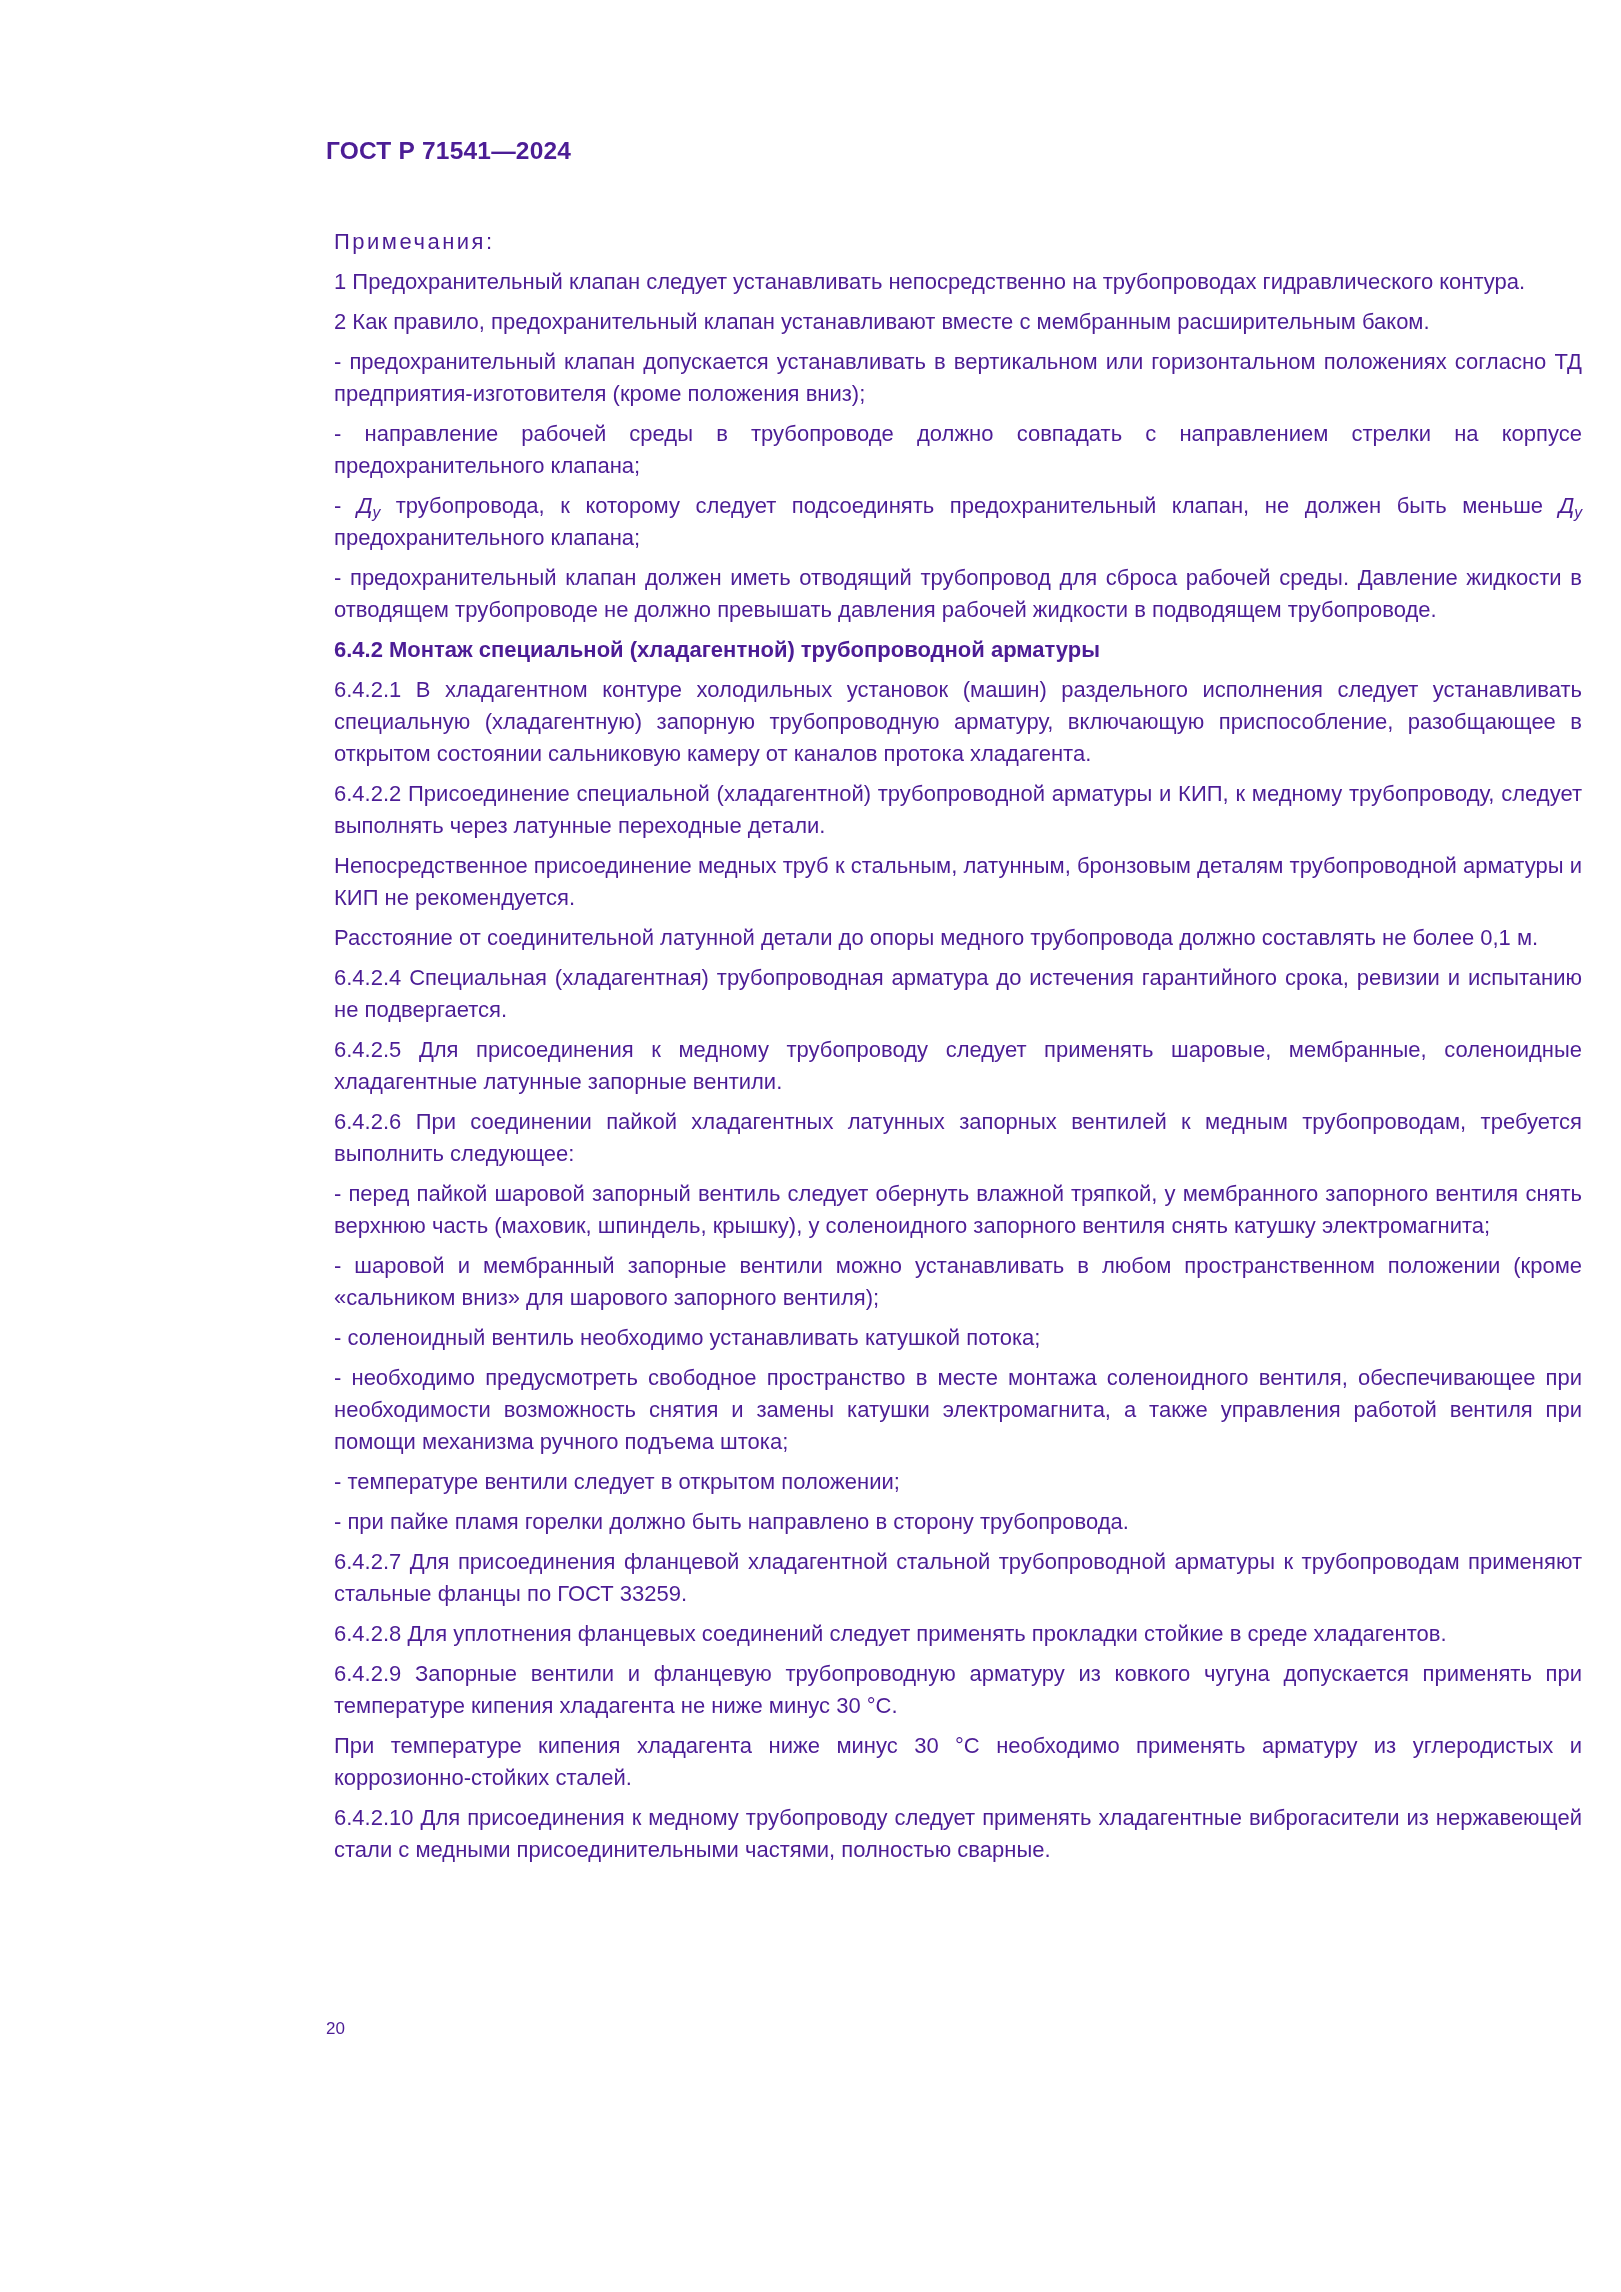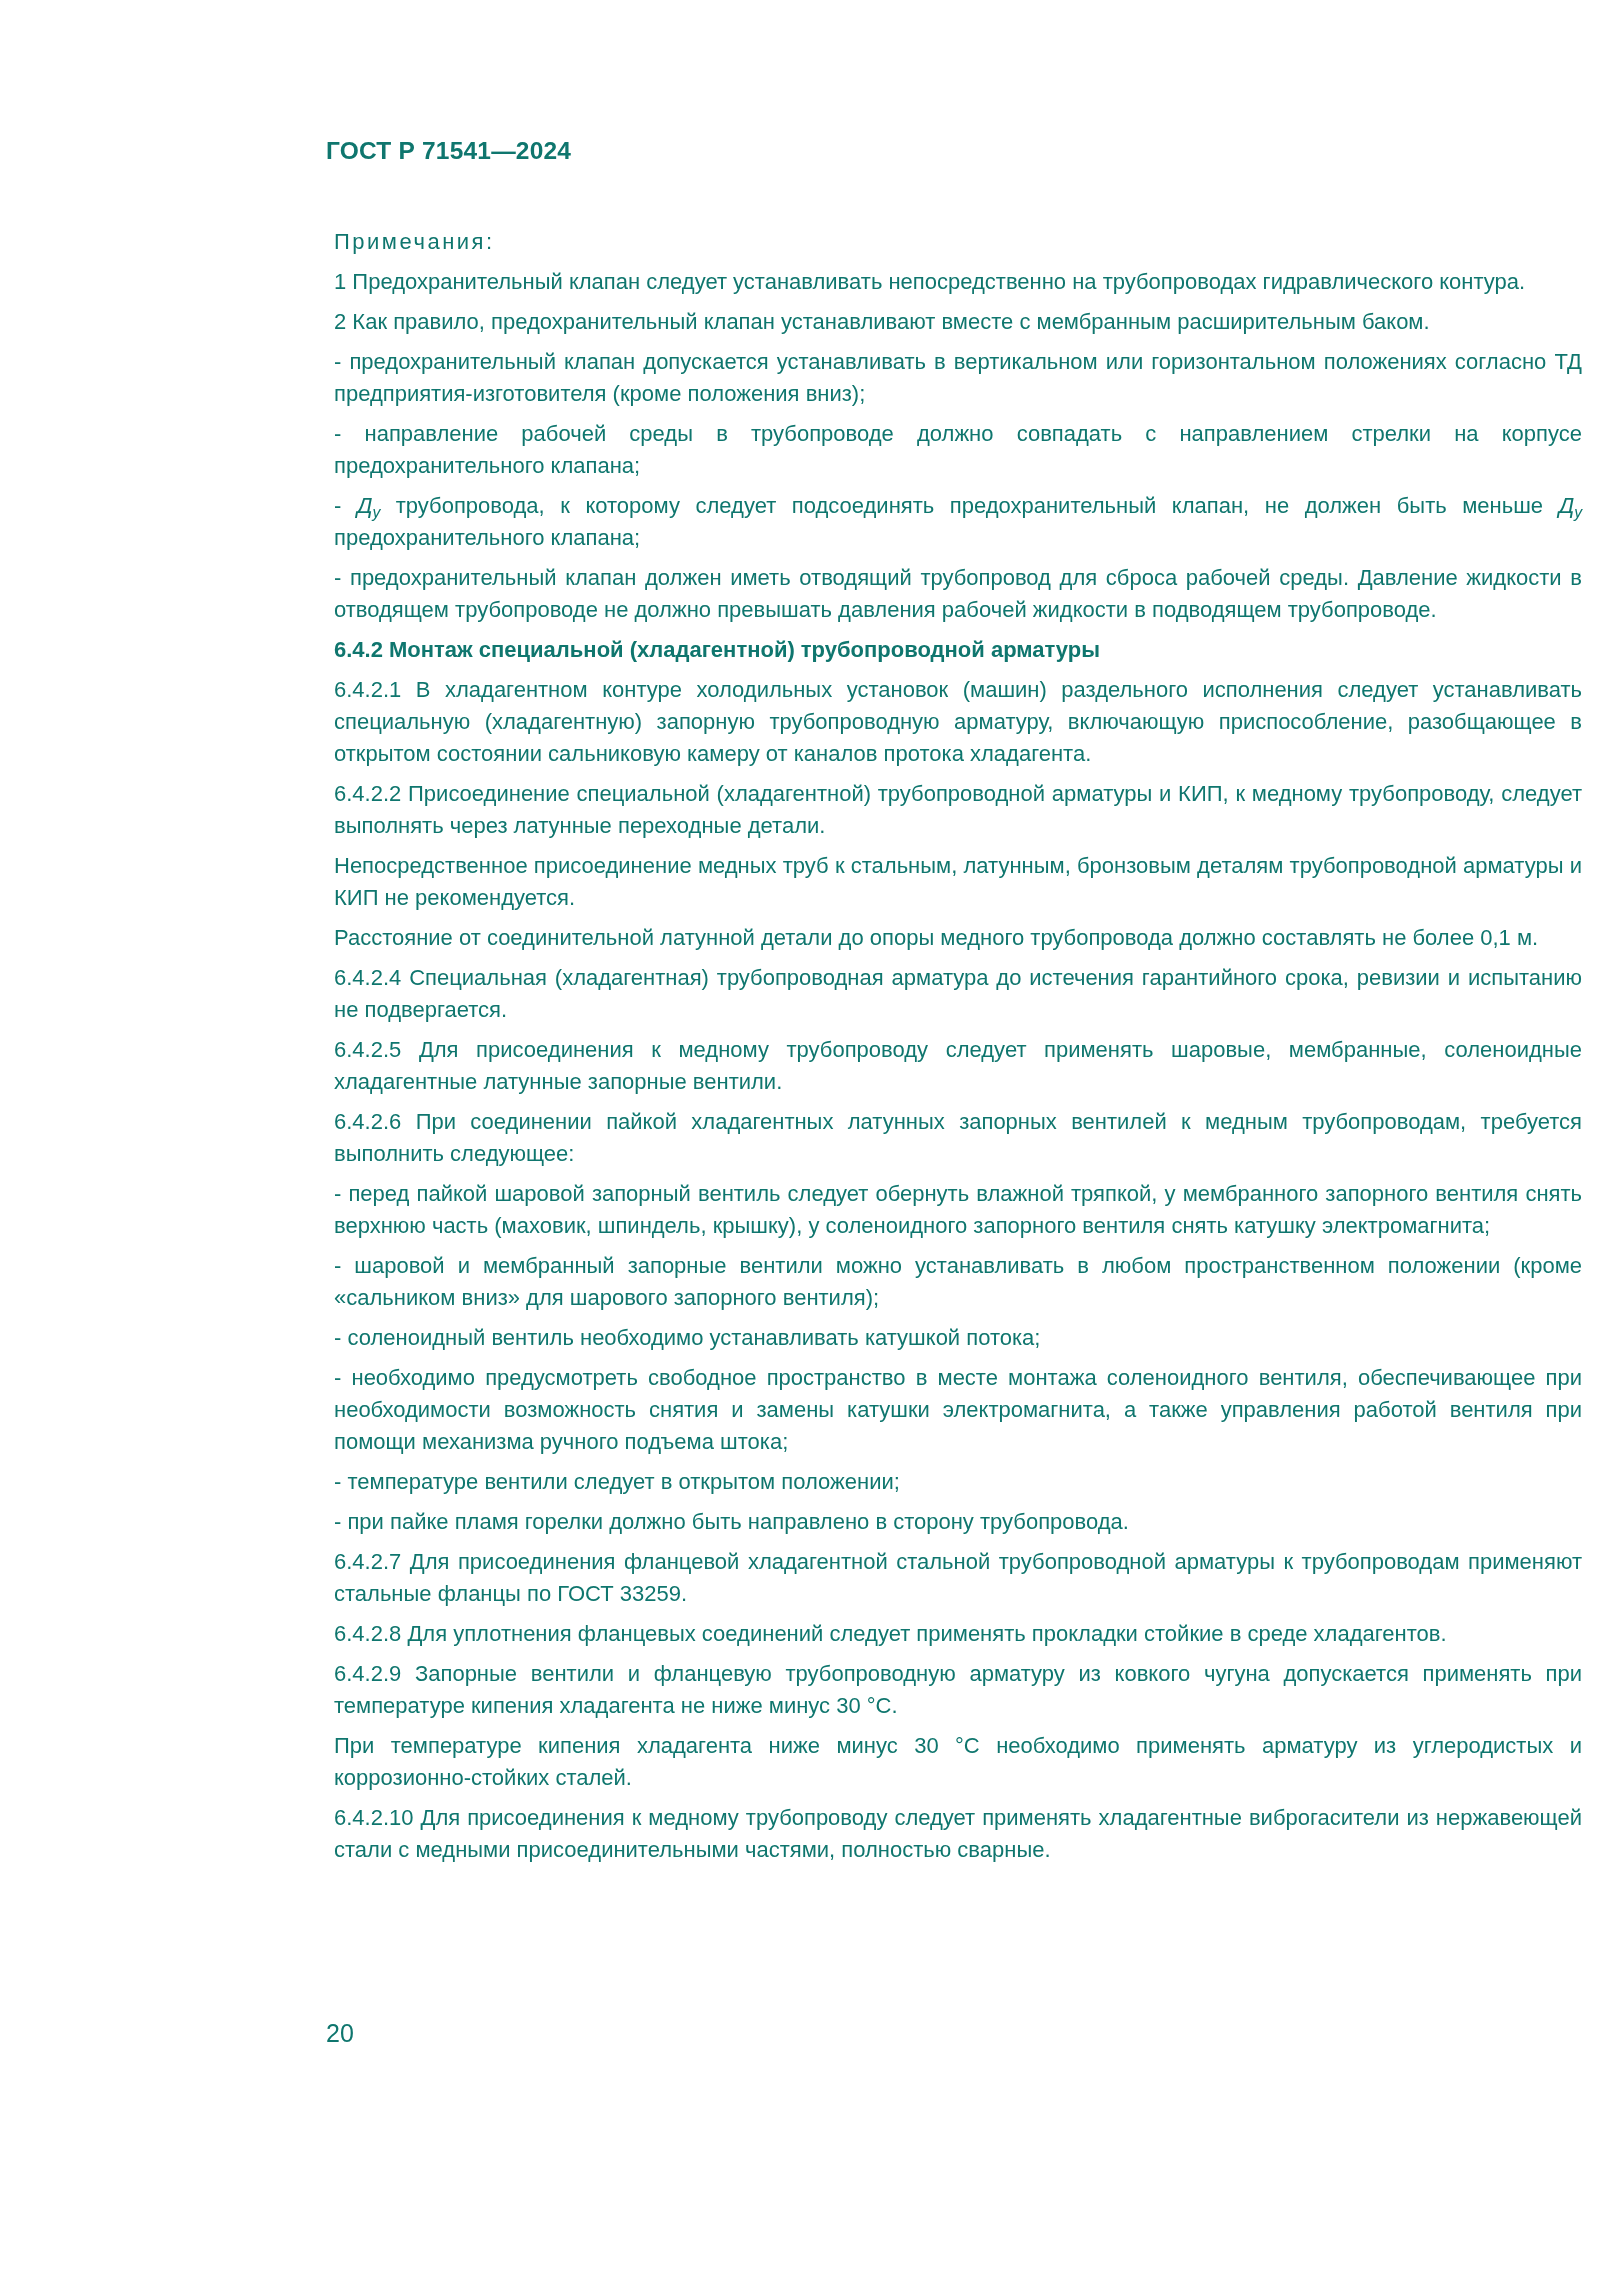--- a/index.html
+++ b/index.html
@@ -7,21 +7,21 @@
     padding: 0;
     background: #ffffff;
   }
   .page {
     position: relative;
     width: 1333px;
     height: 2293px;
     margin: 0 auto;
     background: #ffffff;
     font-family: "Liberation Sans", sans-serif;
-    color: #0f766e;
+    color: #4c1d95;
     box-sizing: border-box;
   }
   .content {
     position: absolute;
     left: 182px;
     top: 137px;
     width: 1264px;
   }
   .doc-header {
     font-size: 24.5px;
@@ -57,21 +57,21 @@
     vertical-align: sub;
     line-height: 0;
   }
   .ital {
     font-style: italic;
   }
   .page-number {
     position: absolute;
     left: 182px;
     top: 2019px;
-    font-size: 25px;
+    font-size: 17px;
   }
 </style>
 </head>
 <body>
 
 <div class="page">
 
   <div class="content">
 
     <div class="doc-header">ГОСТ Р 71541—2024</div>

